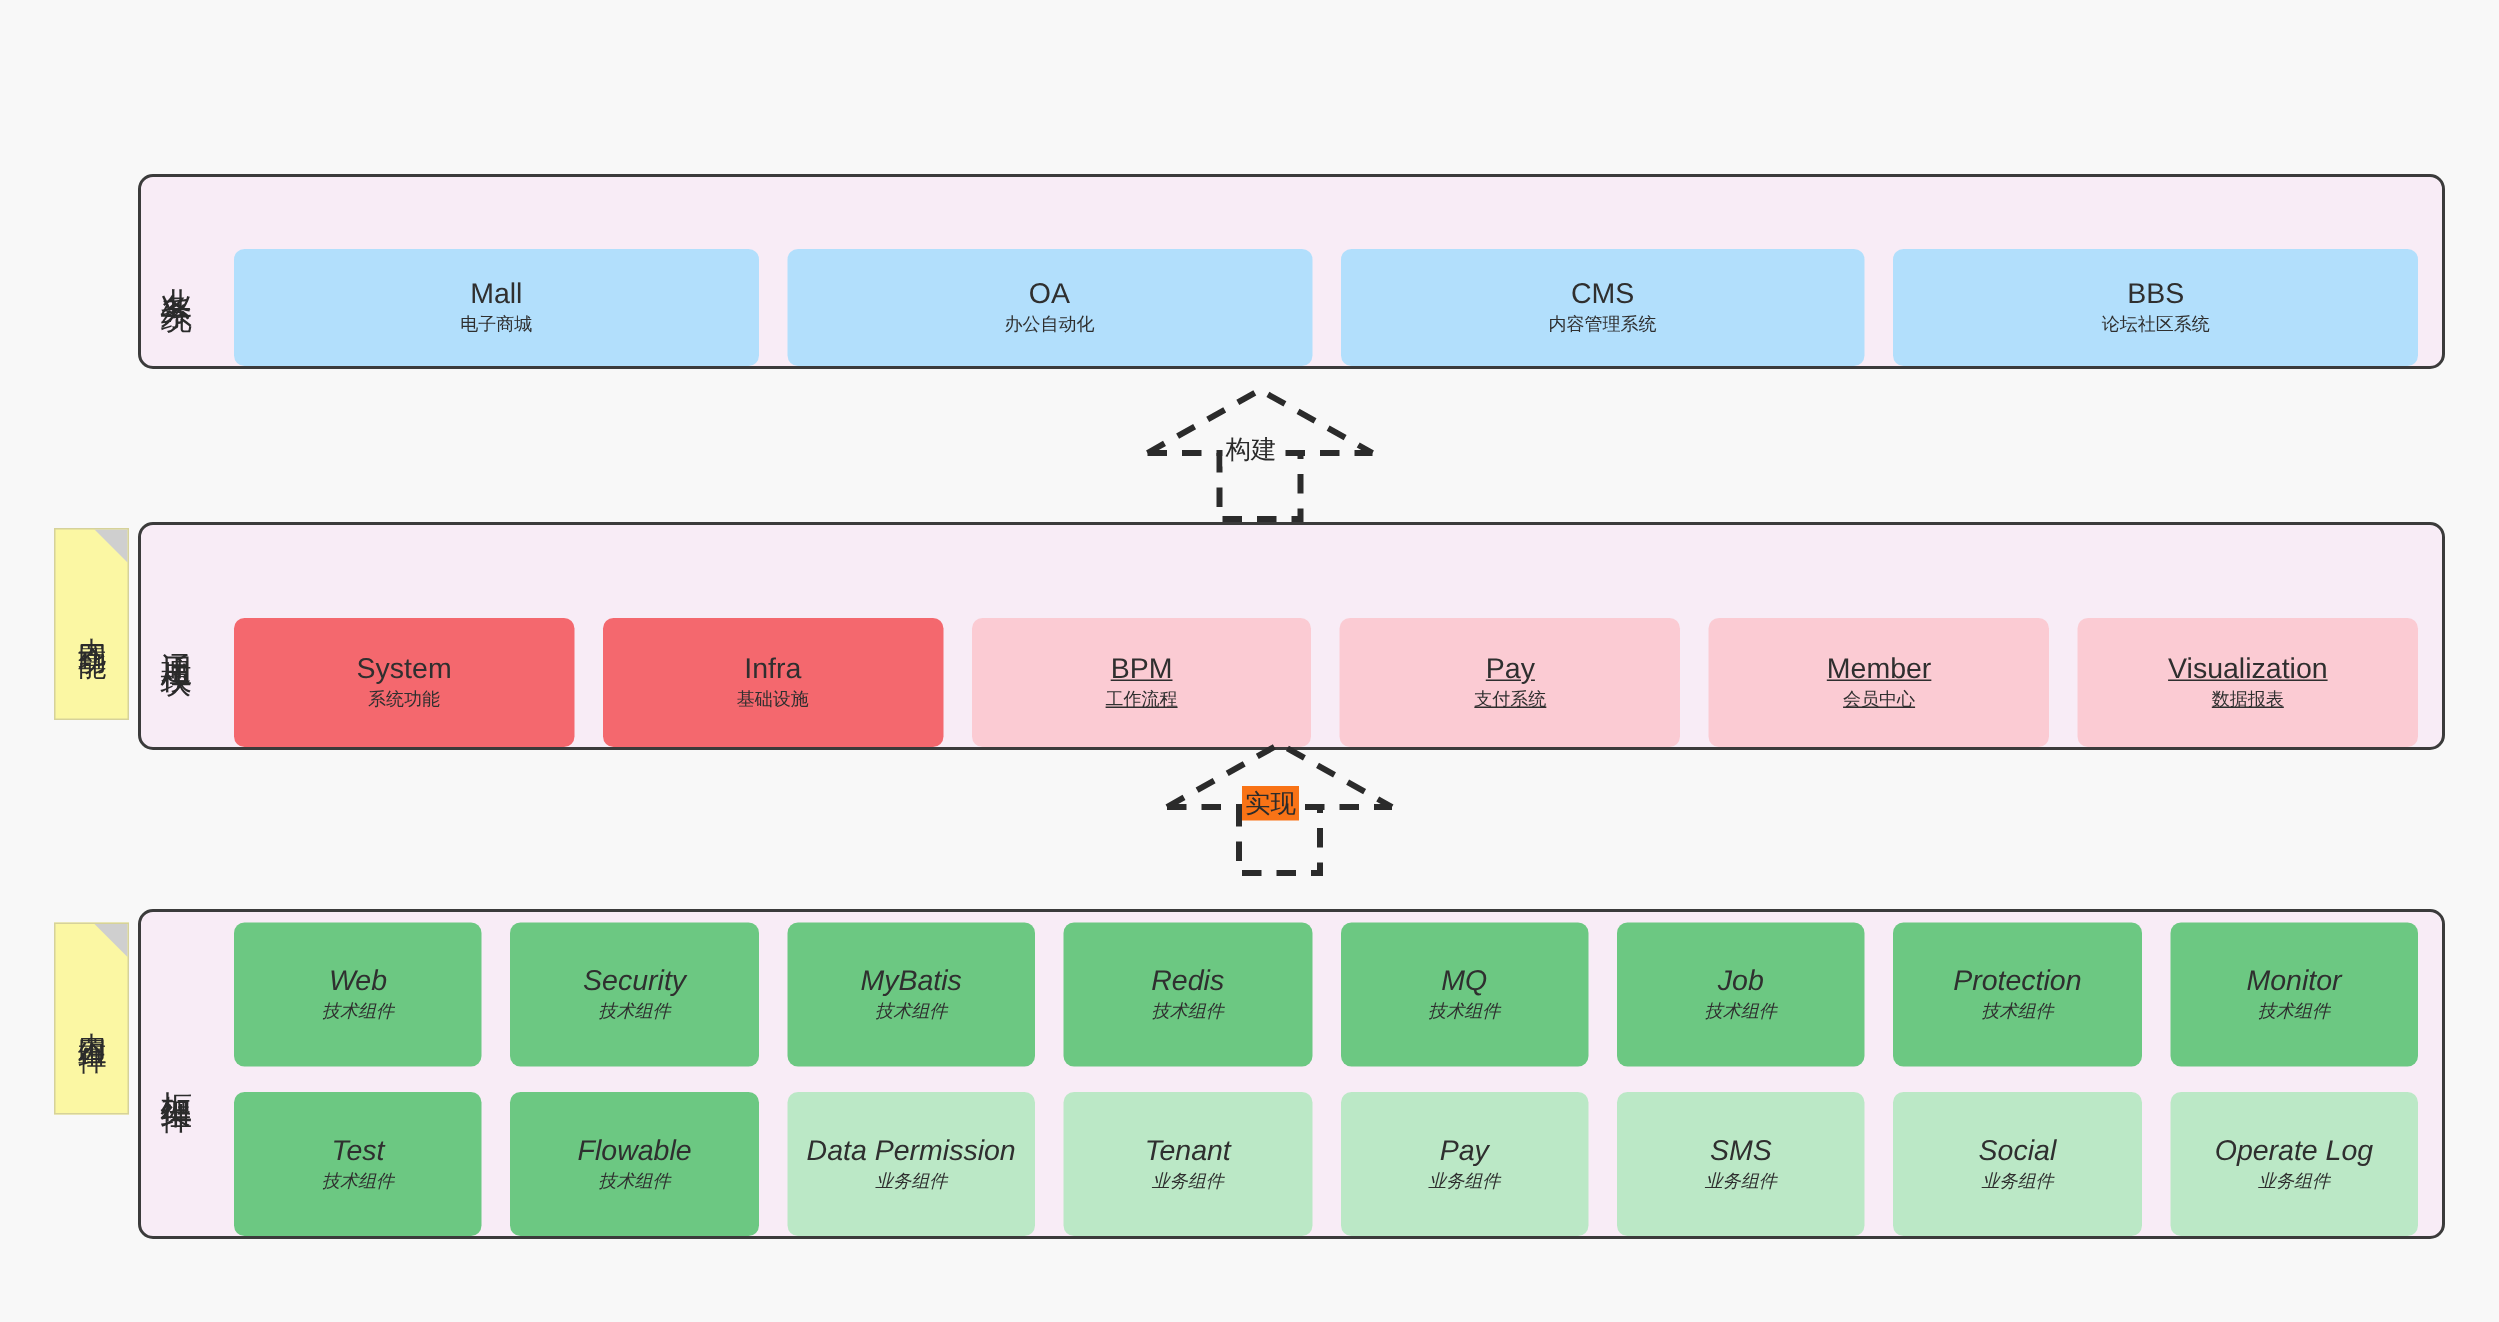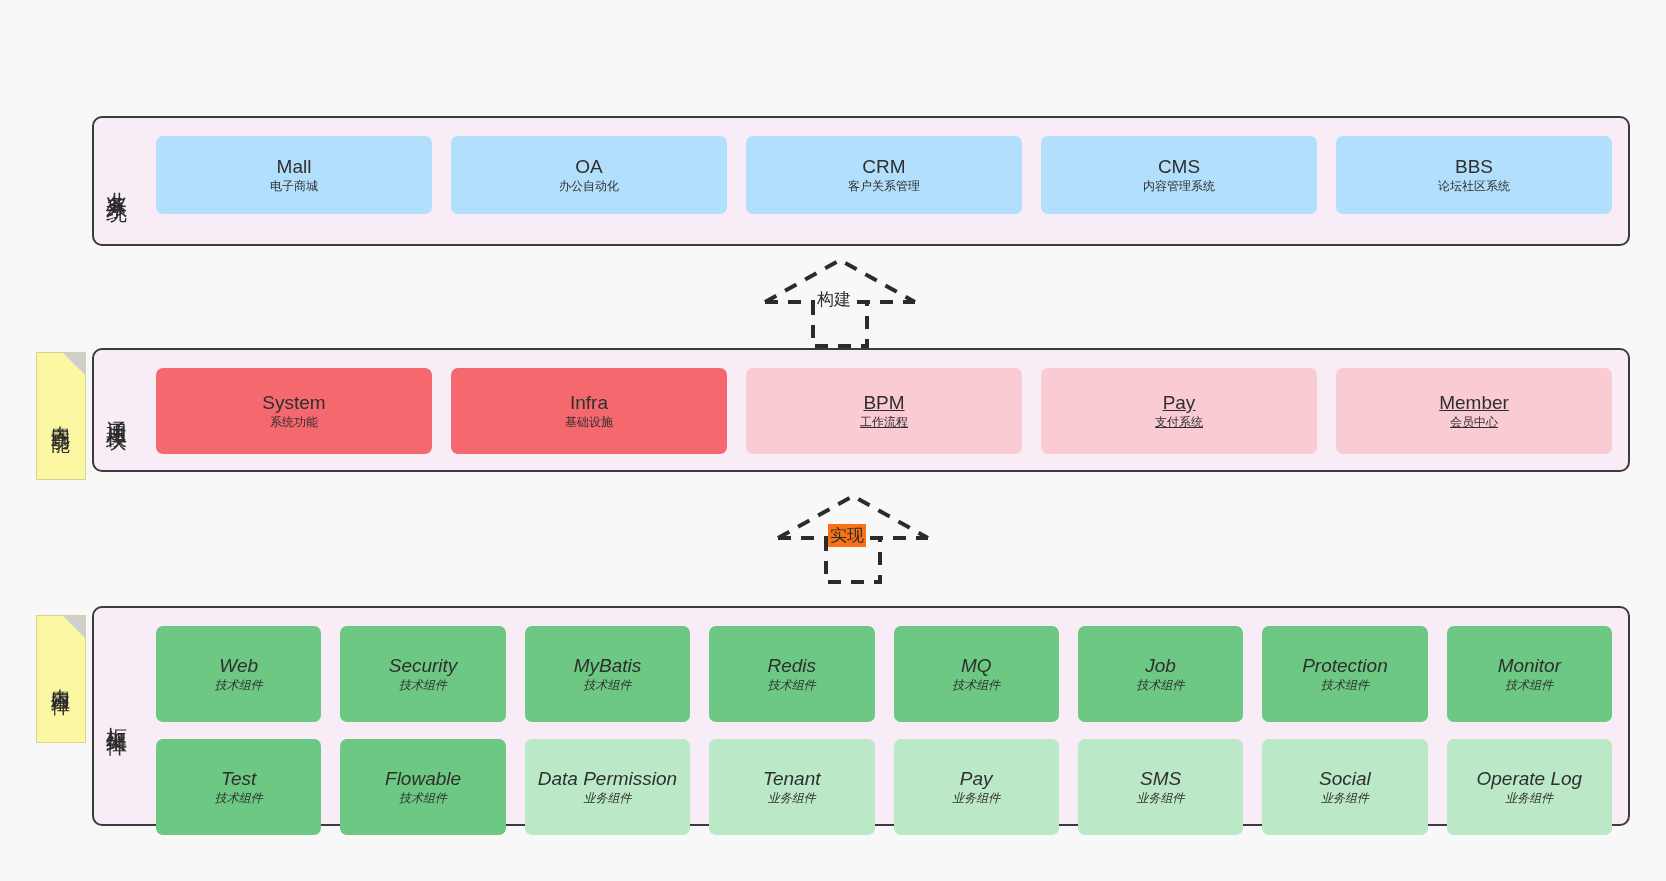--- a/index.html
+++ b/index.html
@@ -36,23 +36,23 @@
     writing-mode: vertical-rl;
     text-orientation: upright;
     letter-spacing: 3px;
     line-height: 1;
     user-select: none;
   }
   .layer-body {
     flex: 1 1 auto;
     display: flex;
     flex-direction: column;
-    justify-content: flex-start;
+    justify-content: flex-end;
     gap: 17px;
-    padding: 18px 16px;
+    padding: 0 16px;
   }
   .row {
     display: flex;
     gap: 19px;
     justify-content: space-between;
   }
 
   
   .card {
     flex: 1 1 0;
@@ -130,24 +130,20 @@
     <div class="row" id="biz-row">
         <div class="card h-biz c-blue">
           <div class="en">Mall</div>
           <div class="cn">电子商城</div>
         </div>
         <div class="card h-biz c-blue">
           <div class="en">OA</div>
           <div class="cn">办公自动化</div>
         </div>
         <div class="card h-biz c-blue">
-          <div class="en">CRM</div>
-          <div class="cn">客户关系管理</div>
-        </div>
-        <div class="card h-biz c-blue">
           <div class="en">CMS</div>
           <div class="cn">内容管理系统</div>
         </div>
         <div class="card h-biz c-blue">
           <div class="en">BBS</div>
           <div class="cn">论坛社区系统</div>
         </div>
       </div>
   </div>
 </div>
@@ -158,21 +154,21 @@
     <polyline points="10,52 160,52" fill="none" stroke="#2b2b2b" stroke-width="4" stroke-dasharray="13,10"></polyline>
     <polyline points="58,52 58,96 112,96 112,52" fill="none" stroke="#2b2b2b" stroke-width="4" stroke-dasharray="13,10"></polyline>
   </svg>
   <div class="arrow-label" style="left:60px; top:38px; background:#f8f8f8; padding:0 2px;">构建</div>
 </div>
 
 <div class="note" id="note-modules" style="left:36px; top:352px; width:50px; height:128px;">
   <span>内置功能</span>
 </div>
 
-<div class="layer" id="layer-modules" style="left:92px; top:348px; width:1538px; height:124px;">
+<div class="layer" id="layer-modules" style="left:92px; top:348px; width:1538px; height:152px;">
   <div class="layer-title">通用模块</div>
   <div class="layer-body">
     <div class="row" id="mod-row">
         <div class="card h-mod c-red">
           <div class="en">System</div>
           <div class="cn">系统功能</div>
         </div>
         <div class="card h-mod c-red">
           <div class="en">Infra</div>
           <div class="cn">基础设施</div>
@@ -181,20 +177,24 @@
           <div class="en">BPM</div>
           <div class="cn">工作流程</div>
         </div>
         <div class="card h-mod c-pink">
           <div class="en">Pay</div>
           <div class="cn">支付系统</div>
         </div>
         <div class="card h-mod c-pink">
           <div class="en">Member</div>
           <div class="cn">会员中心</div>
+        </div>
+        <div class="card h-mod c-pink">
+          <div class="en">Visualization</div>
+          <div class="cn">数据报表</div>
         </div>
       </div>
   </div>
 </div>
 
 <div class="arrow-wrap" style="left:768px; top:486px; width:170px; height:100px;">
   <svg width="170" height="100" viewBox="0 0 170 100">
     <polyline points="10,52 85,10 160,52" fill="none" stroke="#2b2b2b" stroke-width="4" stroke-dasharray="13,10" stroke-linecap="butt"></polyline>
     <polyline points="10,52 160,52" fill="none" stroke="#2b2b2b" stroke-width="4" stroke-dasharray="13,10"></polyline>
     <polyline points="58,52 58,96 112,96 112,52" fill="none" stroke="#2b2b2b" stroke-width="4" stroke-dasharray="13,10"></polyline>

